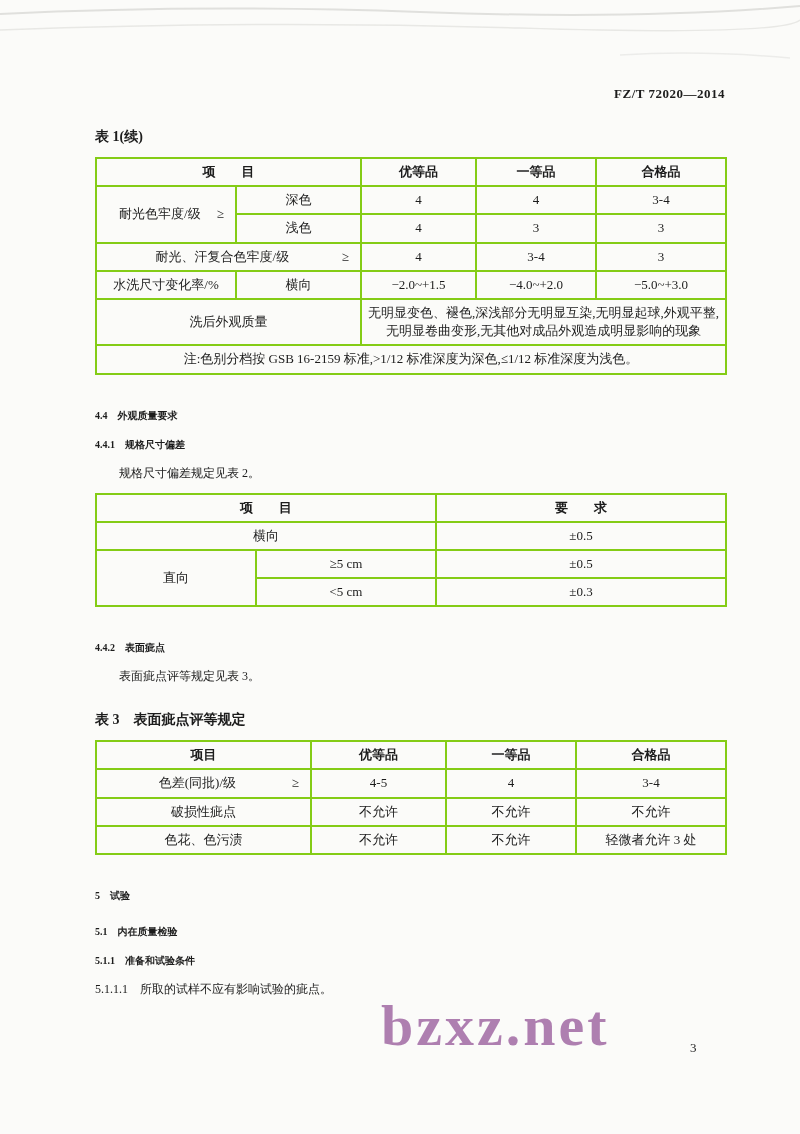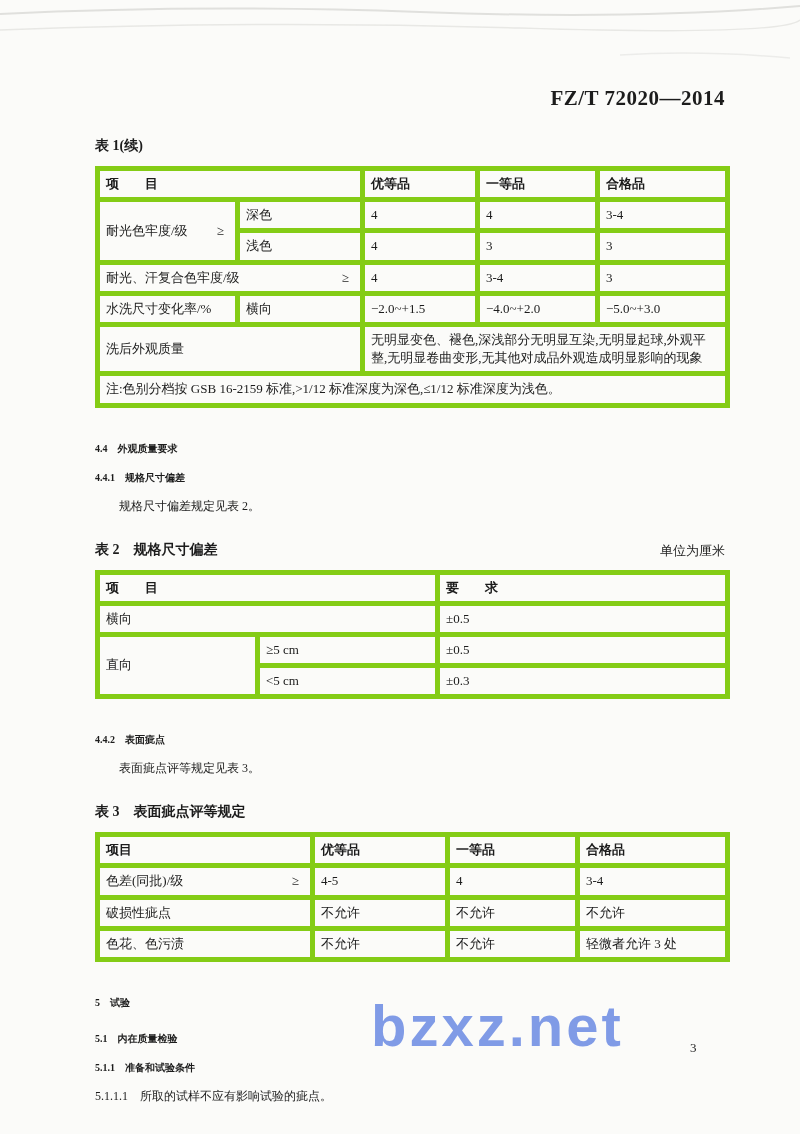--- a/index.html
+++ b/index.html
@@ -13,21 +13,21 @@
   .page {
     position:relative;
     width:800px; height:1134px;
     background:#fbfbf9;
     padding:86px 75px 0 95px;
   }
   .scan-artifacts { position:absolute; top:0; left:0; pointer-events:none; }
   .doc-number {
     text-align:right;
     font-weight:bold;
-    font-size:21px;
+    font-size:13px;
     letter-spacing:0.5px;
   }
   .tbl-caption {
     font-weight:bold;
     font-size:14px;
     margin-top:26px;
     position:relative;
   }
   .tbl-caption .unit {
     position:absolute; right:0; top:1px;
@@ -35,21 +35,22 @@
   }
   table.tbl {
     width:630px;
     border-collapse:collapse;
     table-layout:fixed;
     margin-top:11px;
     border:1.5px solid #2b2b2b;
     background:transparent;
   }
   table.tbl td {
-    border:5px solid #84cc16;
+    border:2px solid #84cc16;
+    text-align:center;
     vertical-align:middle;
     font-size:13px;
     padding:4px 6px;
     line-height:1.4;
   }
   table.tbl tr.th td { font-weight:bold; height:27px; }
   td.lg { text-align:left; padding-left:9px; }
   td.lg .gte { float:right; padding-right:5px; }
   td.left { text-align:left; padding-left:9px; }
   td.note-cell { text-align:left; padding-left:13px; font-size:12.5px; height:26px; }
@@ -66,26 +67,26 @@
     text-indent:2em;
   }
   .body-text.flush { text-indent:0; }
   .page-number {
     position:absolute;
     left:690px; top:1040px;
     font-size:13px;
   }
   .watermark {
     position:absolute;
-    left:371px; top:992px;
-    font-family:Liberation Sans, sans-serif;
+    left:381px; top:992px;
+    font-family:Liberation Serif, serif;
     font-weight:bold;
     font-size:58px;
     letter-spacing:3px;
-    color:#1d4ed8;
+    color:#701a75;
     opacity:0.55;
     z-index:0;
   }
   .content-z { position:relative; z-index:1; }
 </style>
 </head>
 <body>
 
 <div class="page">
 
@@ -157,24 +158,20 @@
         <tr>
           <td colspan="5" class="note-cell">注:色别分档按 GSB 16-2159 标准,&gt;1/12 标准深度为深色,≤1/12 标准深度为浅色。</td>
         </tr>
       </tbody>
     </table>
 
     <div class="heading">4.4　外观质量要求</div>
     <div class="heading sub">4.4.1　规格尺寸偏差</div>
     <div class="body-text">规格尺寸偏差规定见表 2。</div>
 
-    <div class="tbl-caption">
-      <span>表 2　规格尺寸偏差</span>
-      <span class="unit">单位为厘米</span>
-    </div>
 
     <table class="tbl">
       <colgroup>
         <col style="width:160px">
           <col style="width:180px">
           <col style="width:290px">
       </colgroup>
       <tbody>
         <tr class="th">
           <td colspan="2">项　　目</td>

